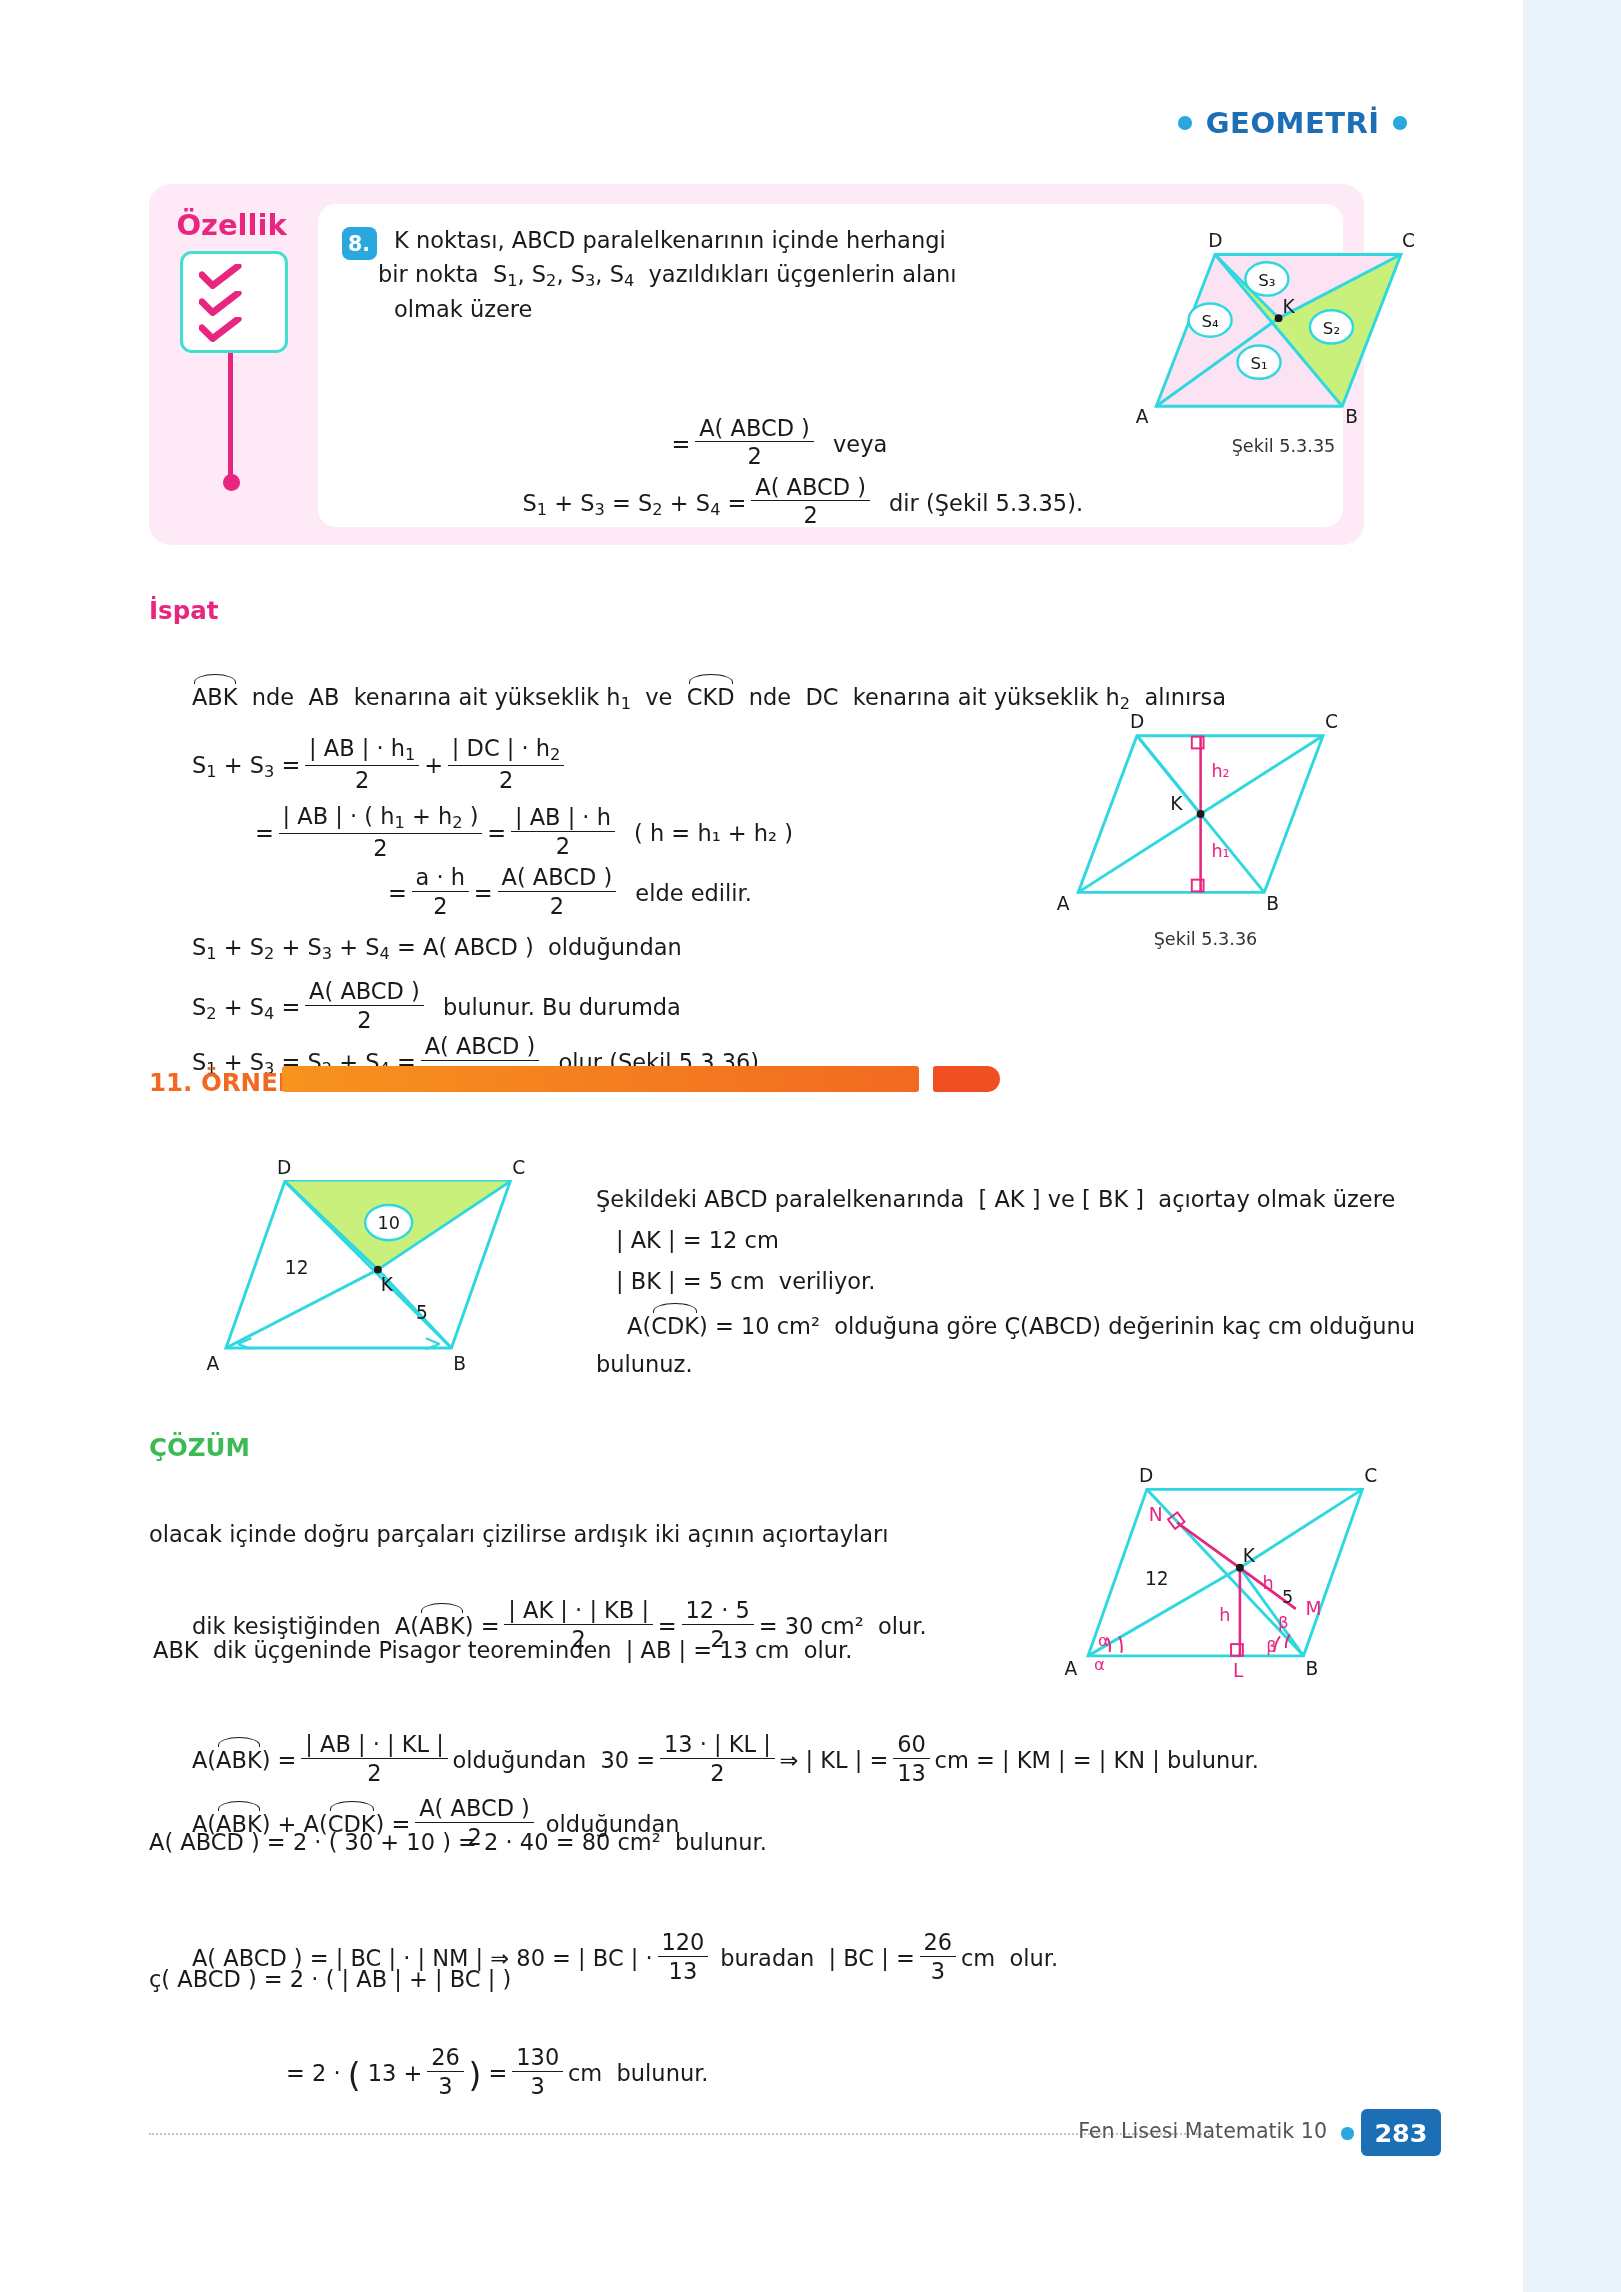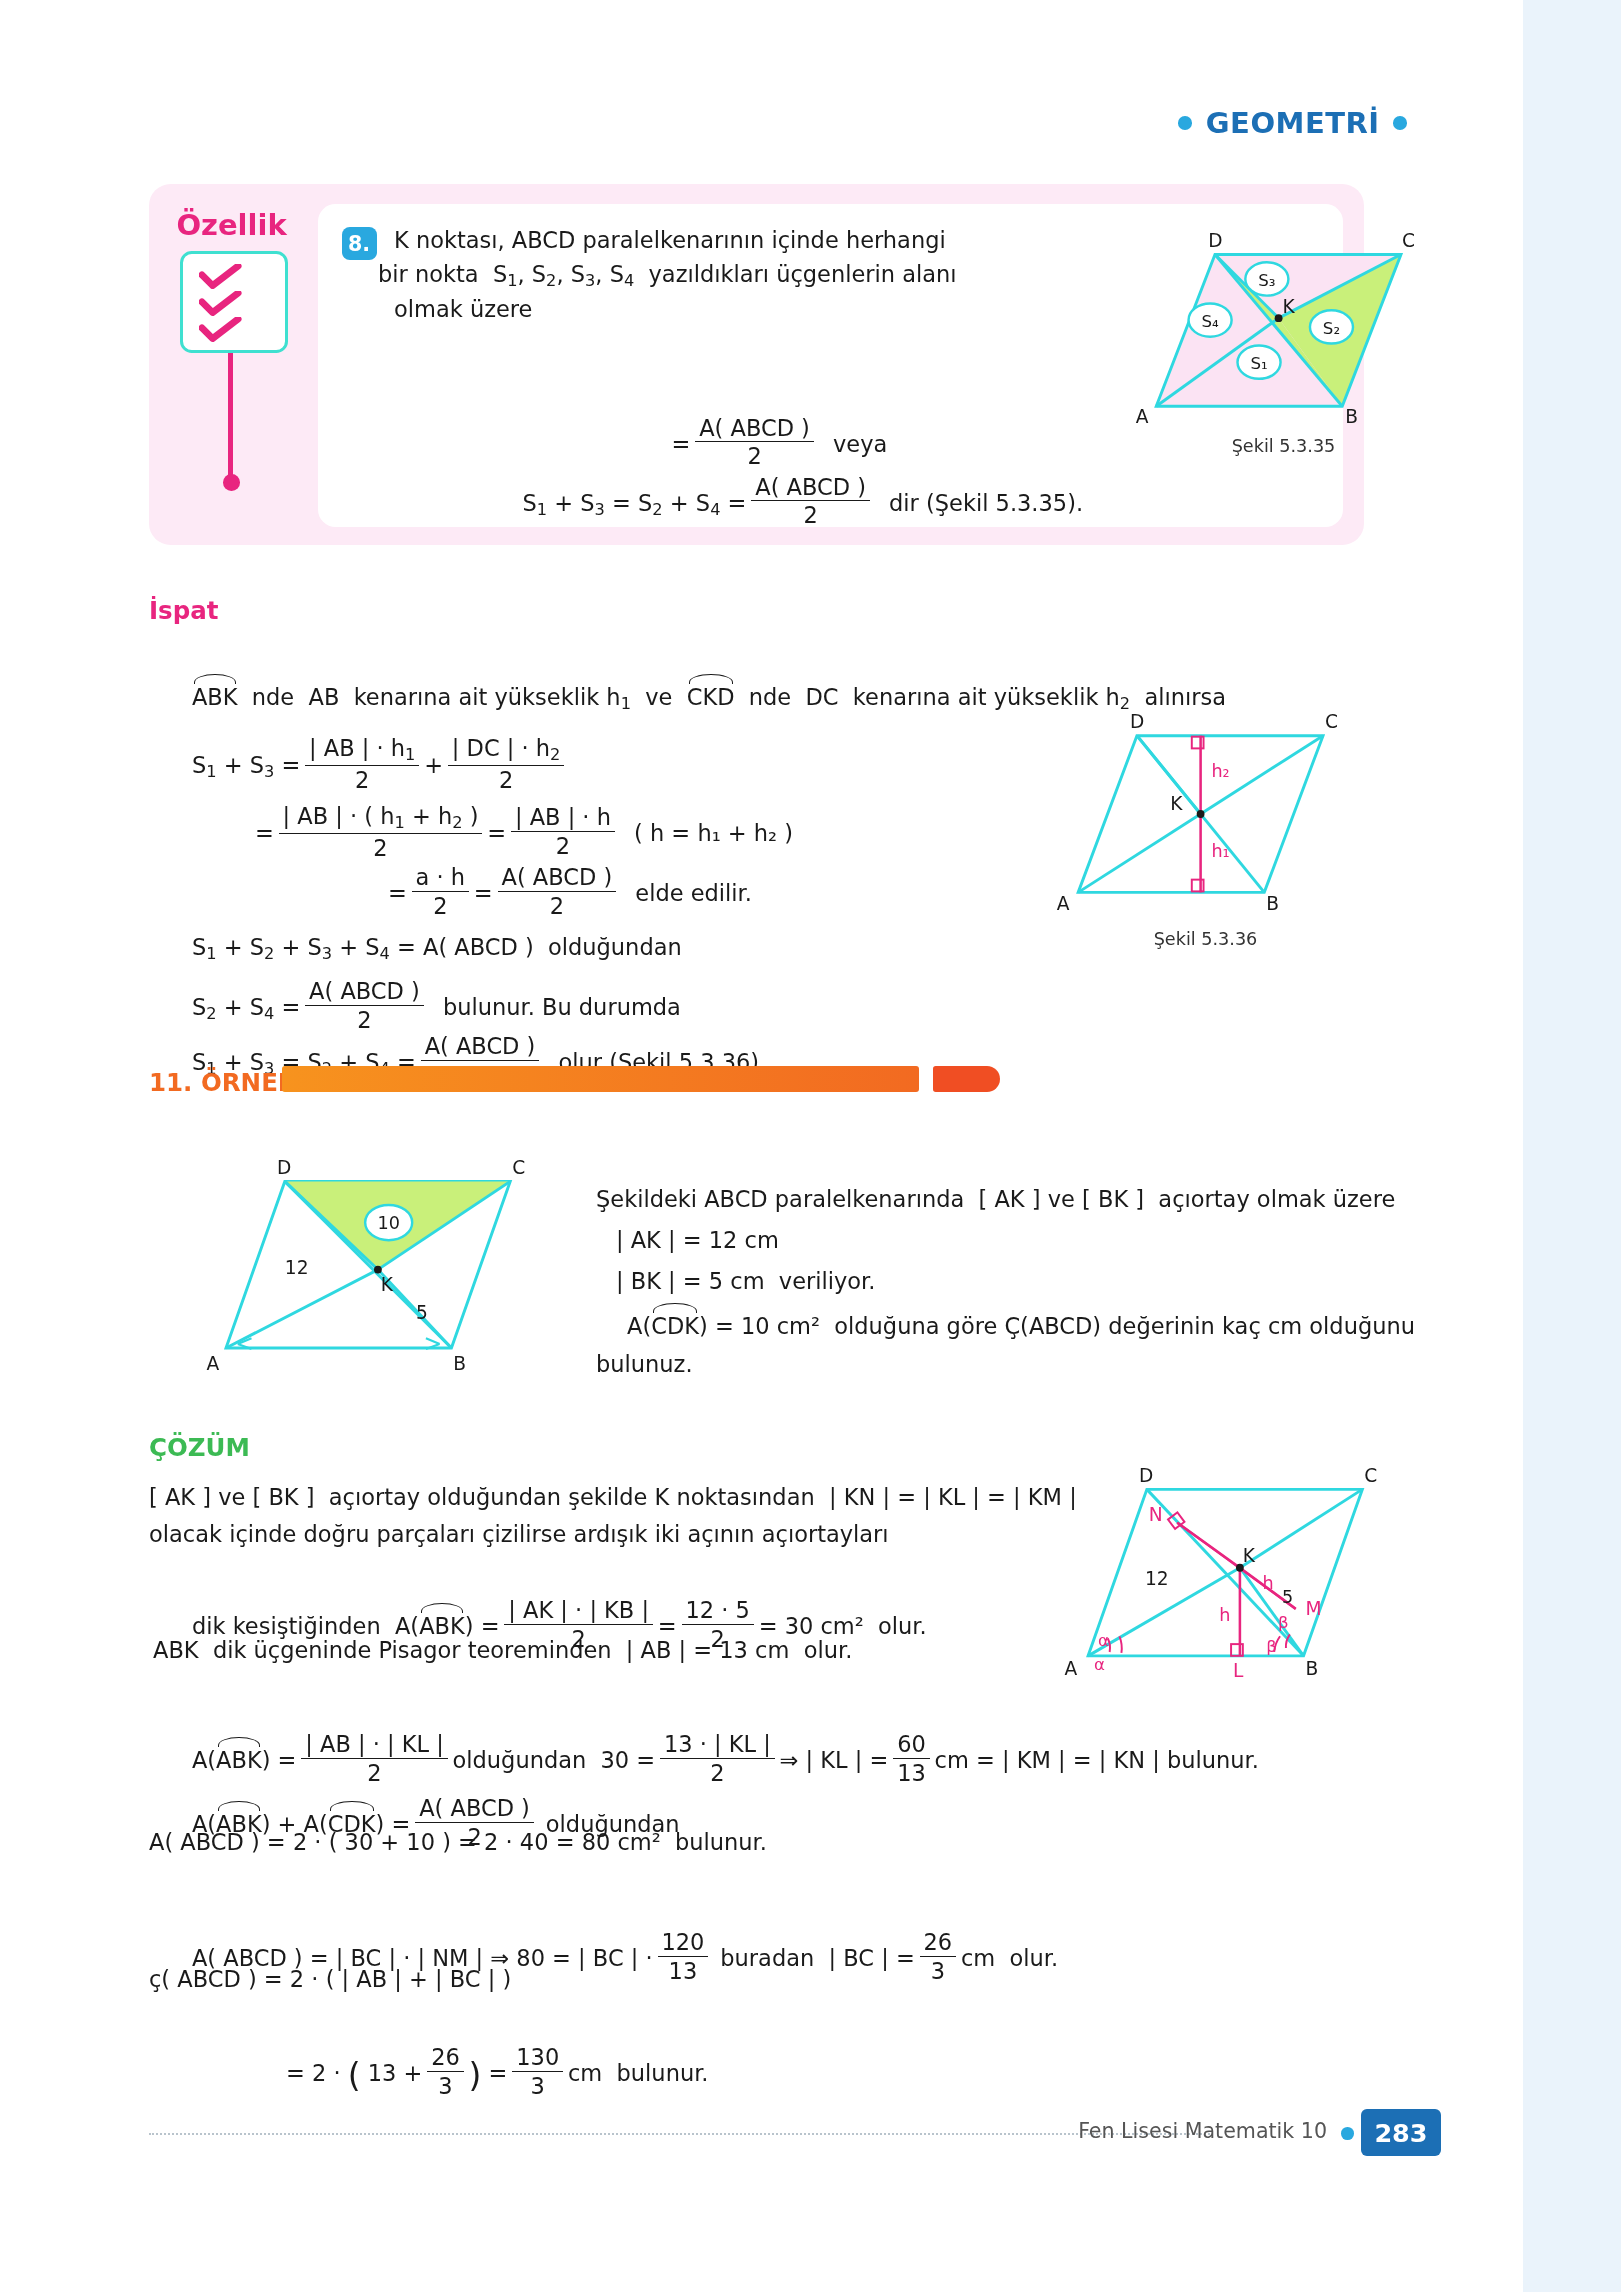--- a/index.html
+++ b/index.html
@@ -285,21 +285,20 @@
     </div>
 
     <div class="txt" style="left:596px;top:1184px;width:863px;">Şekildeki ABCD paralelkenarında  [ AK ] ve [ BK ]  açıortay olmak üzere</div>
     <div class="txt" style="left:616px;top:1225px;">| AK | = 12 cm</div>
     <div class="txt" style="left:616px;top:1266px;">| BK | = 5 cm  veriliyor.</div>
     <div class="txt" style="left:627px;top:1308px;width:843px;">A(<span class="arc">CDK</span>) <span>= 10 cm²  olduğuna göre Ç(ABCD) değerinin kaç cm olduğunu</span></div>
     <div class="txt" style="left:596px;top:1349px;">bulunuz.</div>
 
     <div class="sec-head green" style="left:149px;top:1433px;">ÇÖZÜM</div>
 
-    <div class="txt" style="left:149px;top:1482px;width:961px;">[ AK ] ve [ BK ]  açıortay olduğundan şekilde K noktasından  | KN | = | KL | = | KM |</div>
     <div class="txt" style="left:149px;top:1519px;width:961px;">olacak içinde doğru parçaları çizilirse ardışık iki açının açıortayları</div>
 
     <div class="txt" style="left:149px;top:1568px;">
       dik kesiştiğinden  A(<span class="arc">ABK</span>) =<span class="frac"><span class="num">| AK | · | KB |</span><span class="den">2</span></span>=<span class="frac"><span class="num">12 · 5</span><span class="den">2</span></span>= 30 cm²&nbsp; <span>olur.</span>
     </div>
 
     <div class="txt" style="left:153px;top:1635px;">ABK  dik üçgeninde Pisagor teoreminden  | AB | = 13 cm  olur.</div>
 
     <div class="txt" style="left:149px;top:1702px;">
       A(<span class="arc">ABK</span>) =<span class="frac"><span class="num">| AB | · | KL |</span><span class="den">2</span></span><span>olduğundan  30 =</span><span class="frac"><span class="num">13 · | KL |</span><span class="den">2</span></span>⇒ | KL | =<span class="frac"><span class="num">60</span><span class="den">13</span></span><span>cm = | KM | = | KN | bulunur.</span>

